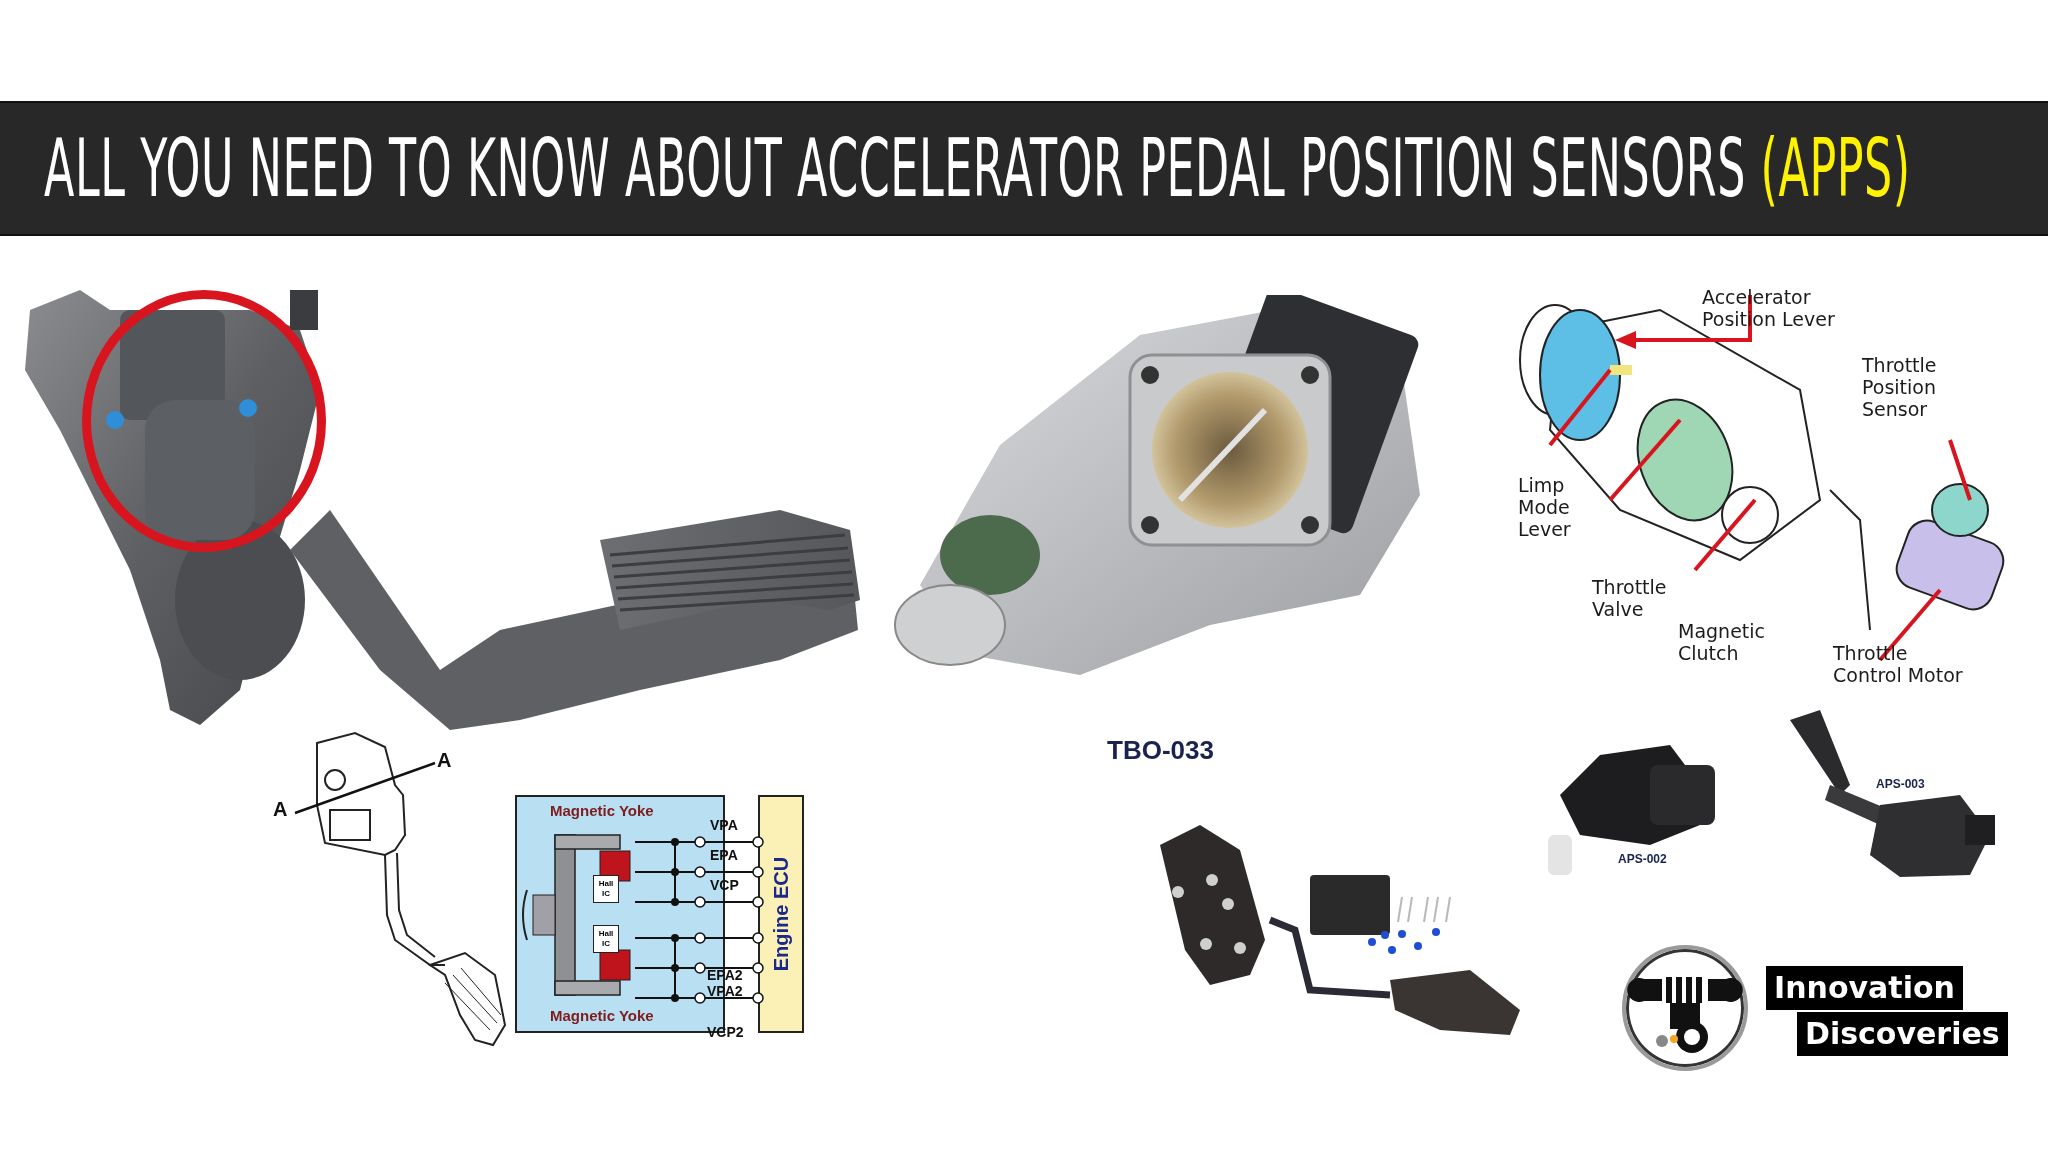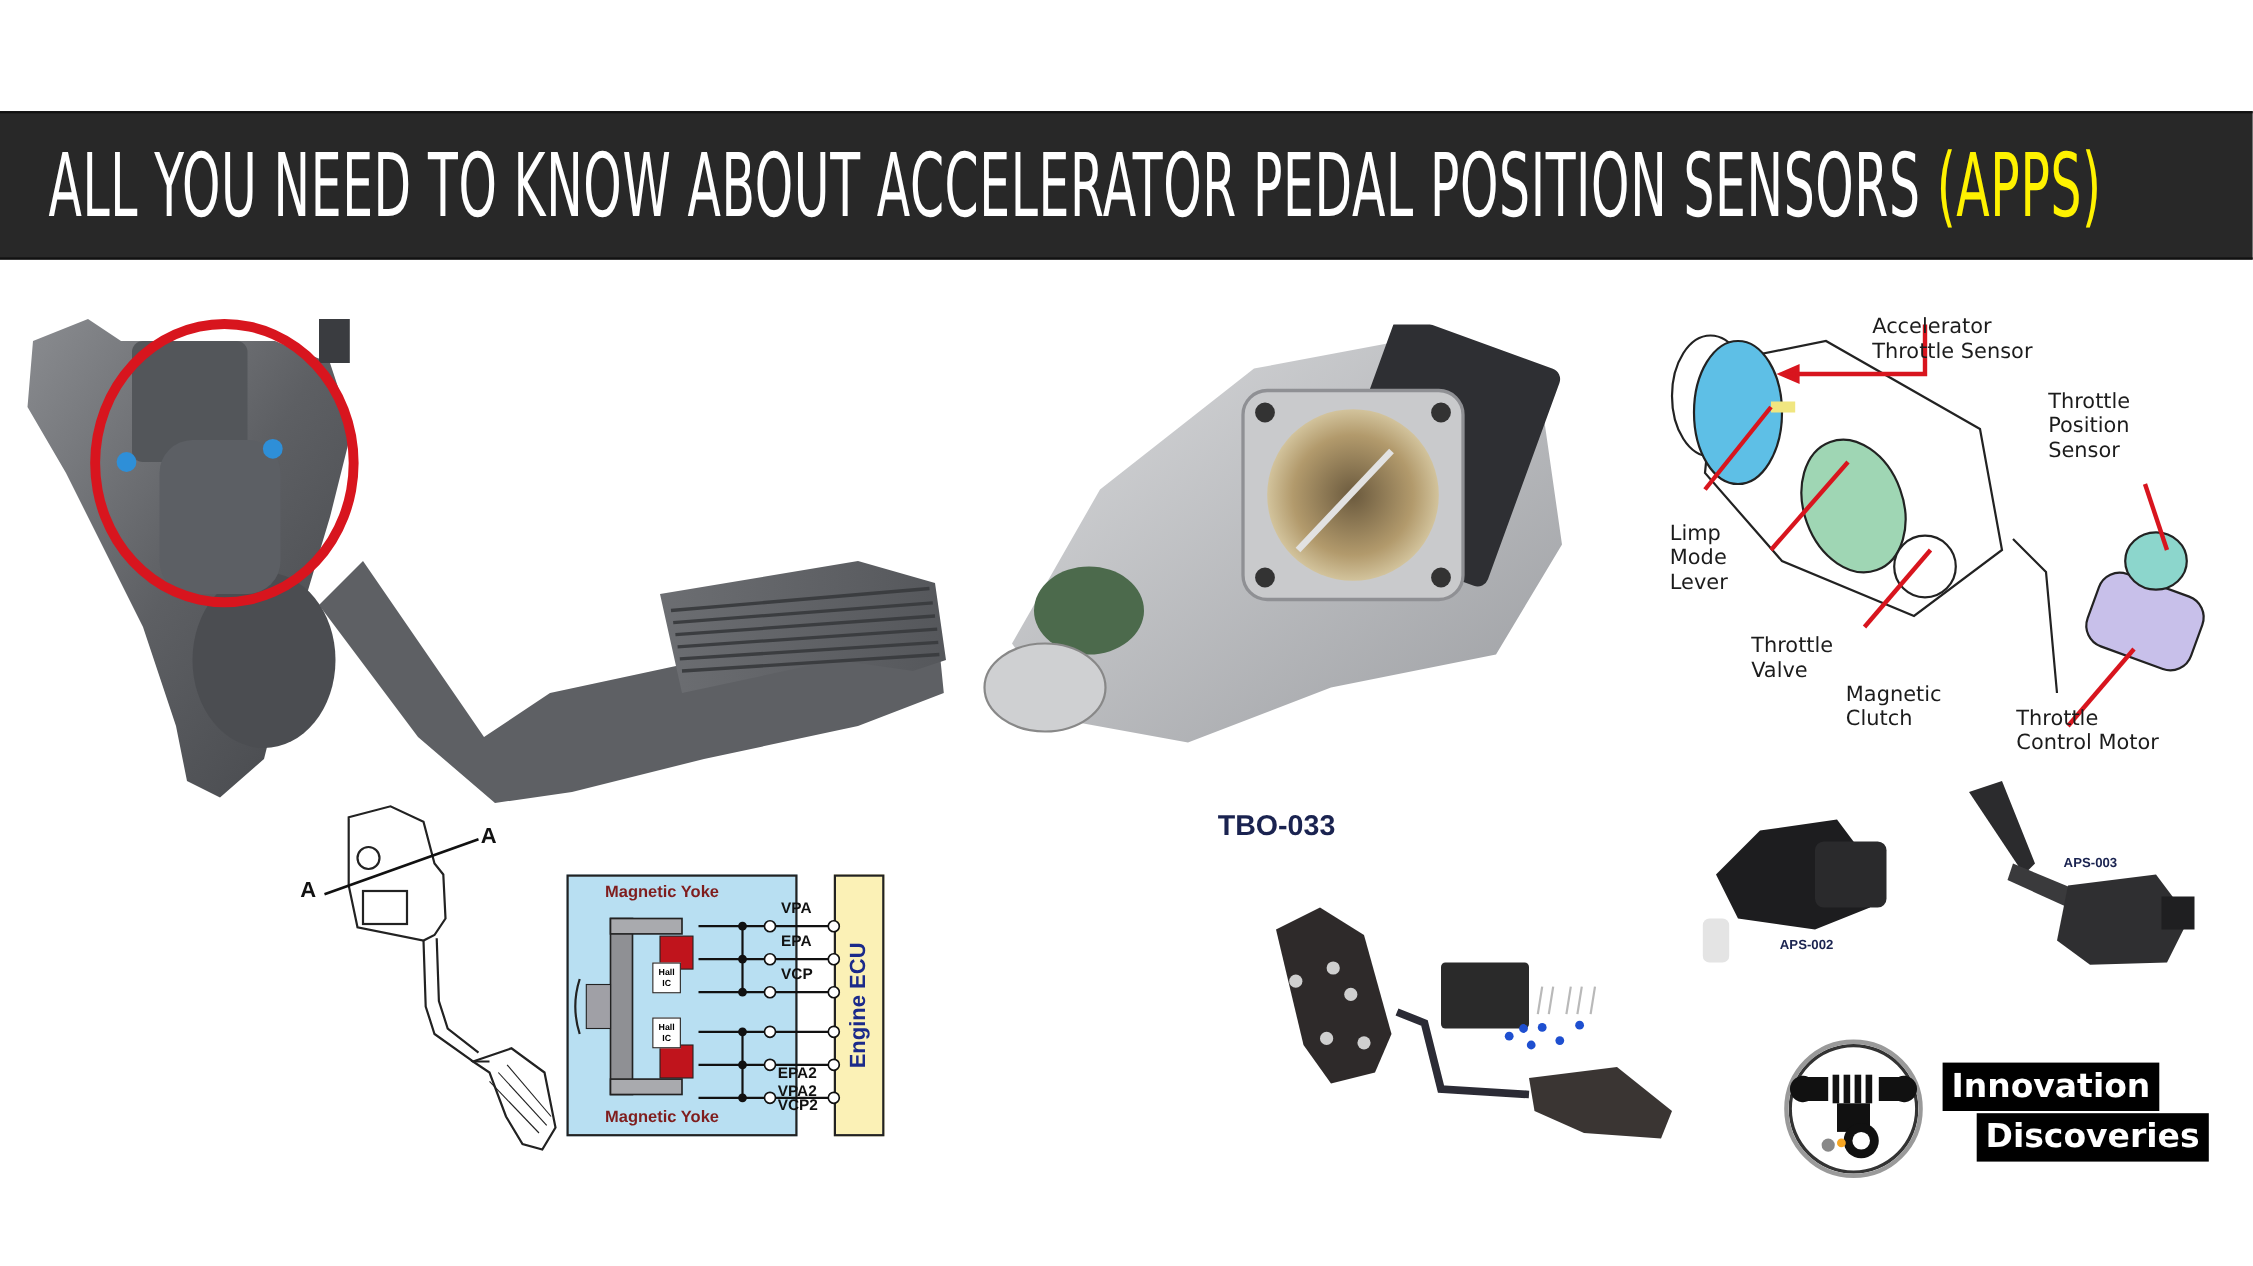--- a/index.html
+++ b/index.html
@@ -210,21 +210,21 @@
       <circle cx="243" cy="203" r="5"></circle>
   </g>
 </svg>
 <div class="hall" style="left:593px;top:875px;">Hall IC</div>
 <div class="hall" style="left:593px;top:925px;">Hall IC</div>
 <span class="wd-sig" style="left:710px;top:817px;">VPA</span>
 <span class="wd-sig" style="left:710px;top:847px;">EPA</span>
 <span class="wd-sig" style="left:710px;top:877px;">VCP</span>
 <span class="wd-sig" style="left:707px;top:937px;margin-top:46px;">VPA2</span>
 <span class="wd-sig" style="left:707px;top:967px;">EPA2</span>
-<span class="wd-sig" style="left:707px;top:996px;">VCP2</span>
+<span class="wd-sig" style="left:707px;top:1024px;">VCP2</span>
 
 <div class="panel" style="left:880px;top:295px;width:570px;height:420px;">
   <svg width="570" height="420" viewBox="0 0 570 420">
     <defs>
       <radialGradient id="gBore" cx="0.5" cy="0.5" r="0.5">
         <stop offset="0" stop-color="#6b5a3e"></stop>
         <stop offset="0.7" stop-color="#b29a6c"></stop>
         <stop offset="1" stop-color="#d2c39c"></stop>
       </radialGradient>
       <linearGradient id="gAlu" x1="0" y1="0" x2="1" y2="1">
@@ -264,21 +264,21 @@
       <path d="M250 25 L250 70 L130 70" fill="none"></path>
       <polygon points="120,70 134,64 134,76"></polygon>
       <path d="M50 175 L110 100" fill="none"></path>
       <path d="M110 230 L180 150" fill="none"></path>
       <path d="M195 300 L255 230" fill="none"></path>
       <path d="M450 170 L470 230" fill="none"></path>
       <path d="M380 390 L440 320" fill="none"></path>
     </g>
   </svg>
   <span class="diag-label" style="left:202px;top:16px;">Accelerator
-Throttle Sensor</span>
+Position Lever</span>
   <span class="diag-label" style="left:362px;top:84px;">Throttle
 Position
 Sensor</span>
   <span class="diag-label" style="left:18px;top:204px;">Limp
 Mode
 Lever</span>
   <span class="diag-label" style="left:92px;top:306px;">Throttle
 Valve</span>
   <span class="diag-label" style="left:178px;top:350px;">Magnetic
 Clutch</span>

